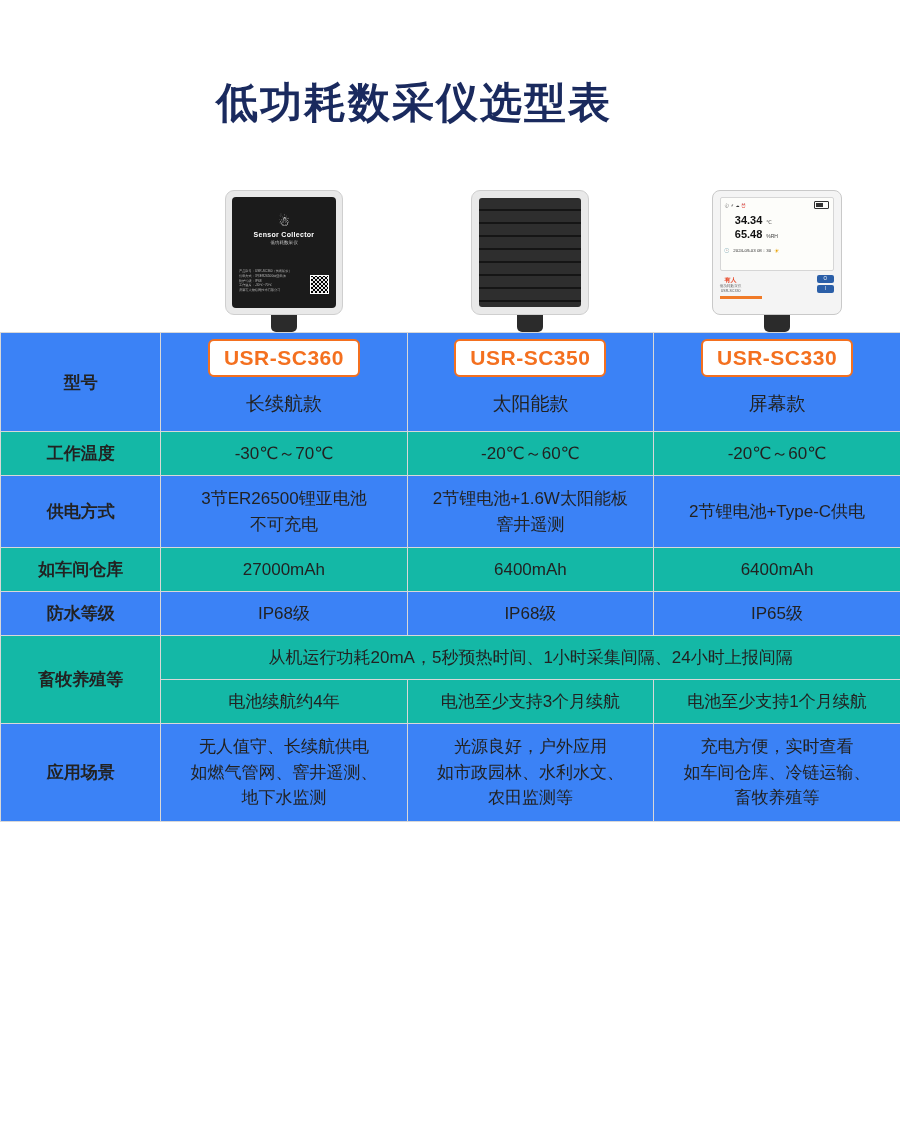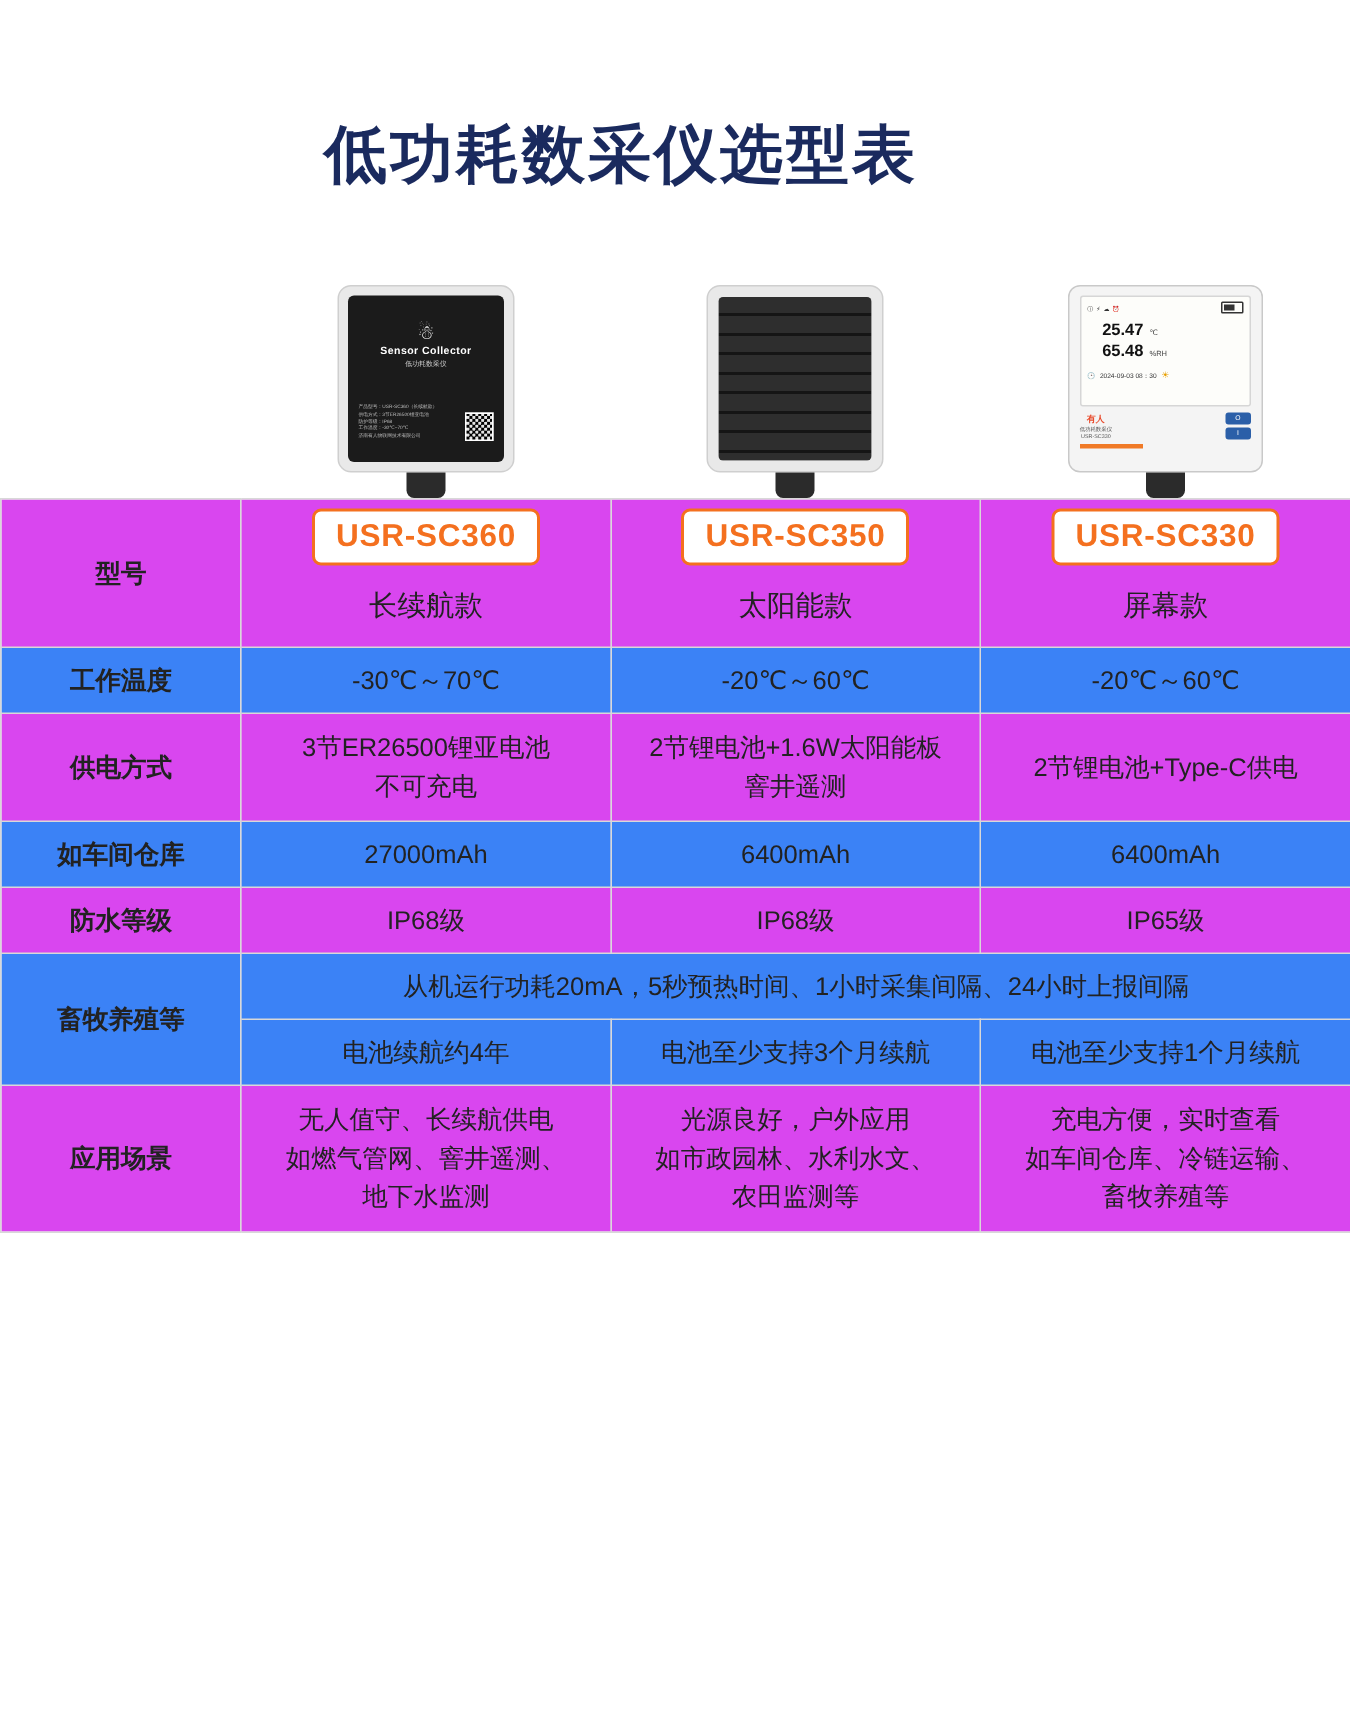--- a/index.html
+++ b/index.html
@@ -46,22 +46,22 @@
   }
   td.label {
     width: 160px;
     font-size: 18px;
     font-weight: bold;
     text-align: left;
     padding-left: 16px;
     border-left: none;
   }
   td.colcell { width: 246px; }
-  tr.grey td { background: #d946ef; }
-  tr.white td { background: #3b82f6; }
+  tr.grey td { background: #3b82f6; }
+  tr.white td { background: #14b8a6; }
   .noborder-left { border-left: none !important; }
   .noborder-right { border-right: none !important; }
 
   
   tr.imgrow td {
     border: none;
     background: #ffffff;
     height: 160px;
     padding: 0;
     vertical-align: bottom;
@@ -341,21 +341,21 @@
             <div class="body">
               <div class="lcd">
                 <div class="statusbar">
                   <span>ⓘ</span>
                   <span>⚡</span>
                   <span>☁</span>
                   <span>⏰</span>
                   <span class="batt"></span>
                 </div>
                 <div class="readings">
-                  <div class="rv"><span>25.47</span><span class="ru">℃</span></div>
+                  <div class="rv"><span>34.34</span><span class="ru">℃</span></div>
                   <div class="rv"><span>65.48</span><span class="ru">%RH</span></div>
                 </div>
                 <div class="tmrow">
                   <span>🕑</span>
                   <span>2024-09-03 08：30</span>
                   <span class="sunicon">☀</span>
                 </div>
               </div>
               <div class="brandrow">
                 <div>

